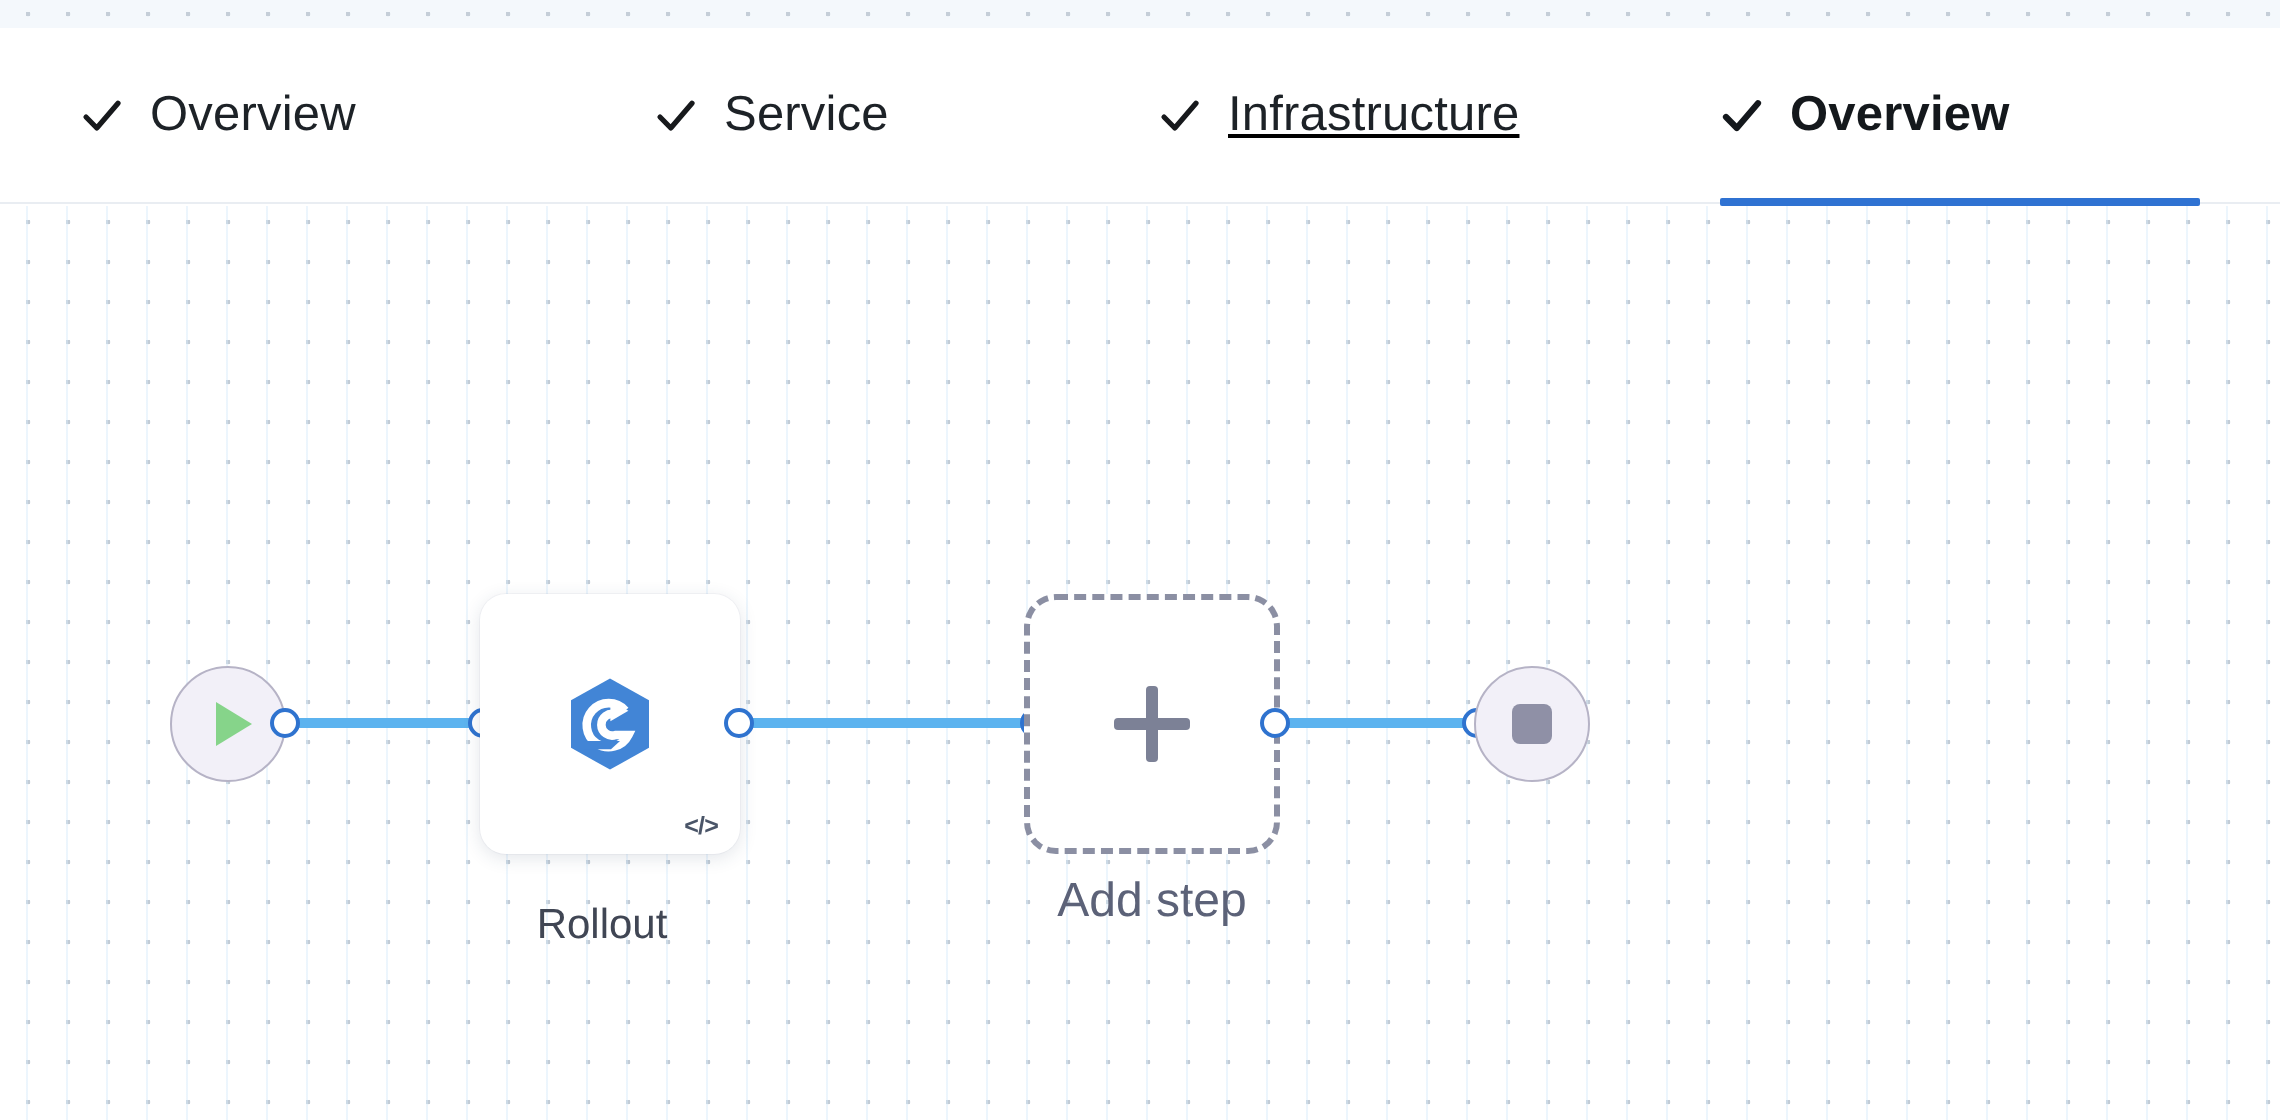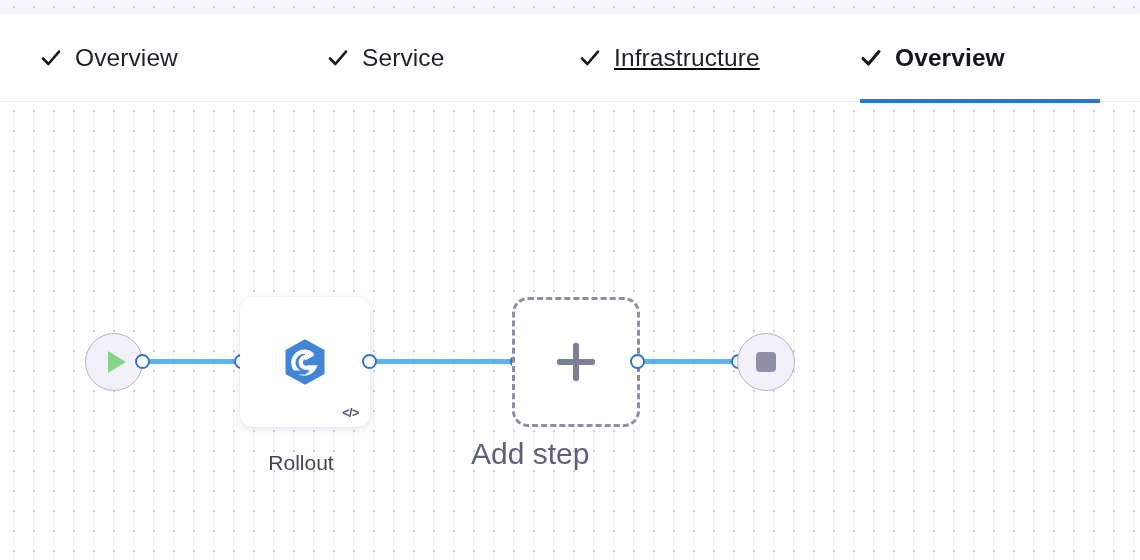--- a/index.html
+++ b/index.html
@@ -212,21 +212,22 @@
     background: #7c8196;
     border-radius: 2px;
   }
   .plus-icon::before { left: 0; top: 16px; width: 38px; height: 6px; }
   .plus-icon::after  { top: 0; left: 16px; height: 38px; width: 6px; }
 
   .add-label {
     position: absolute;
     top: 336px;
     width: 210px;
-    font-size: 30px;
+    text-align: center;
+    font-size: 24px;
     line-height: 1;
     color: #5c6278;
     user-select: none;
   }
 </style>
 </head>
 <body>
 
 <div id="app">
 

